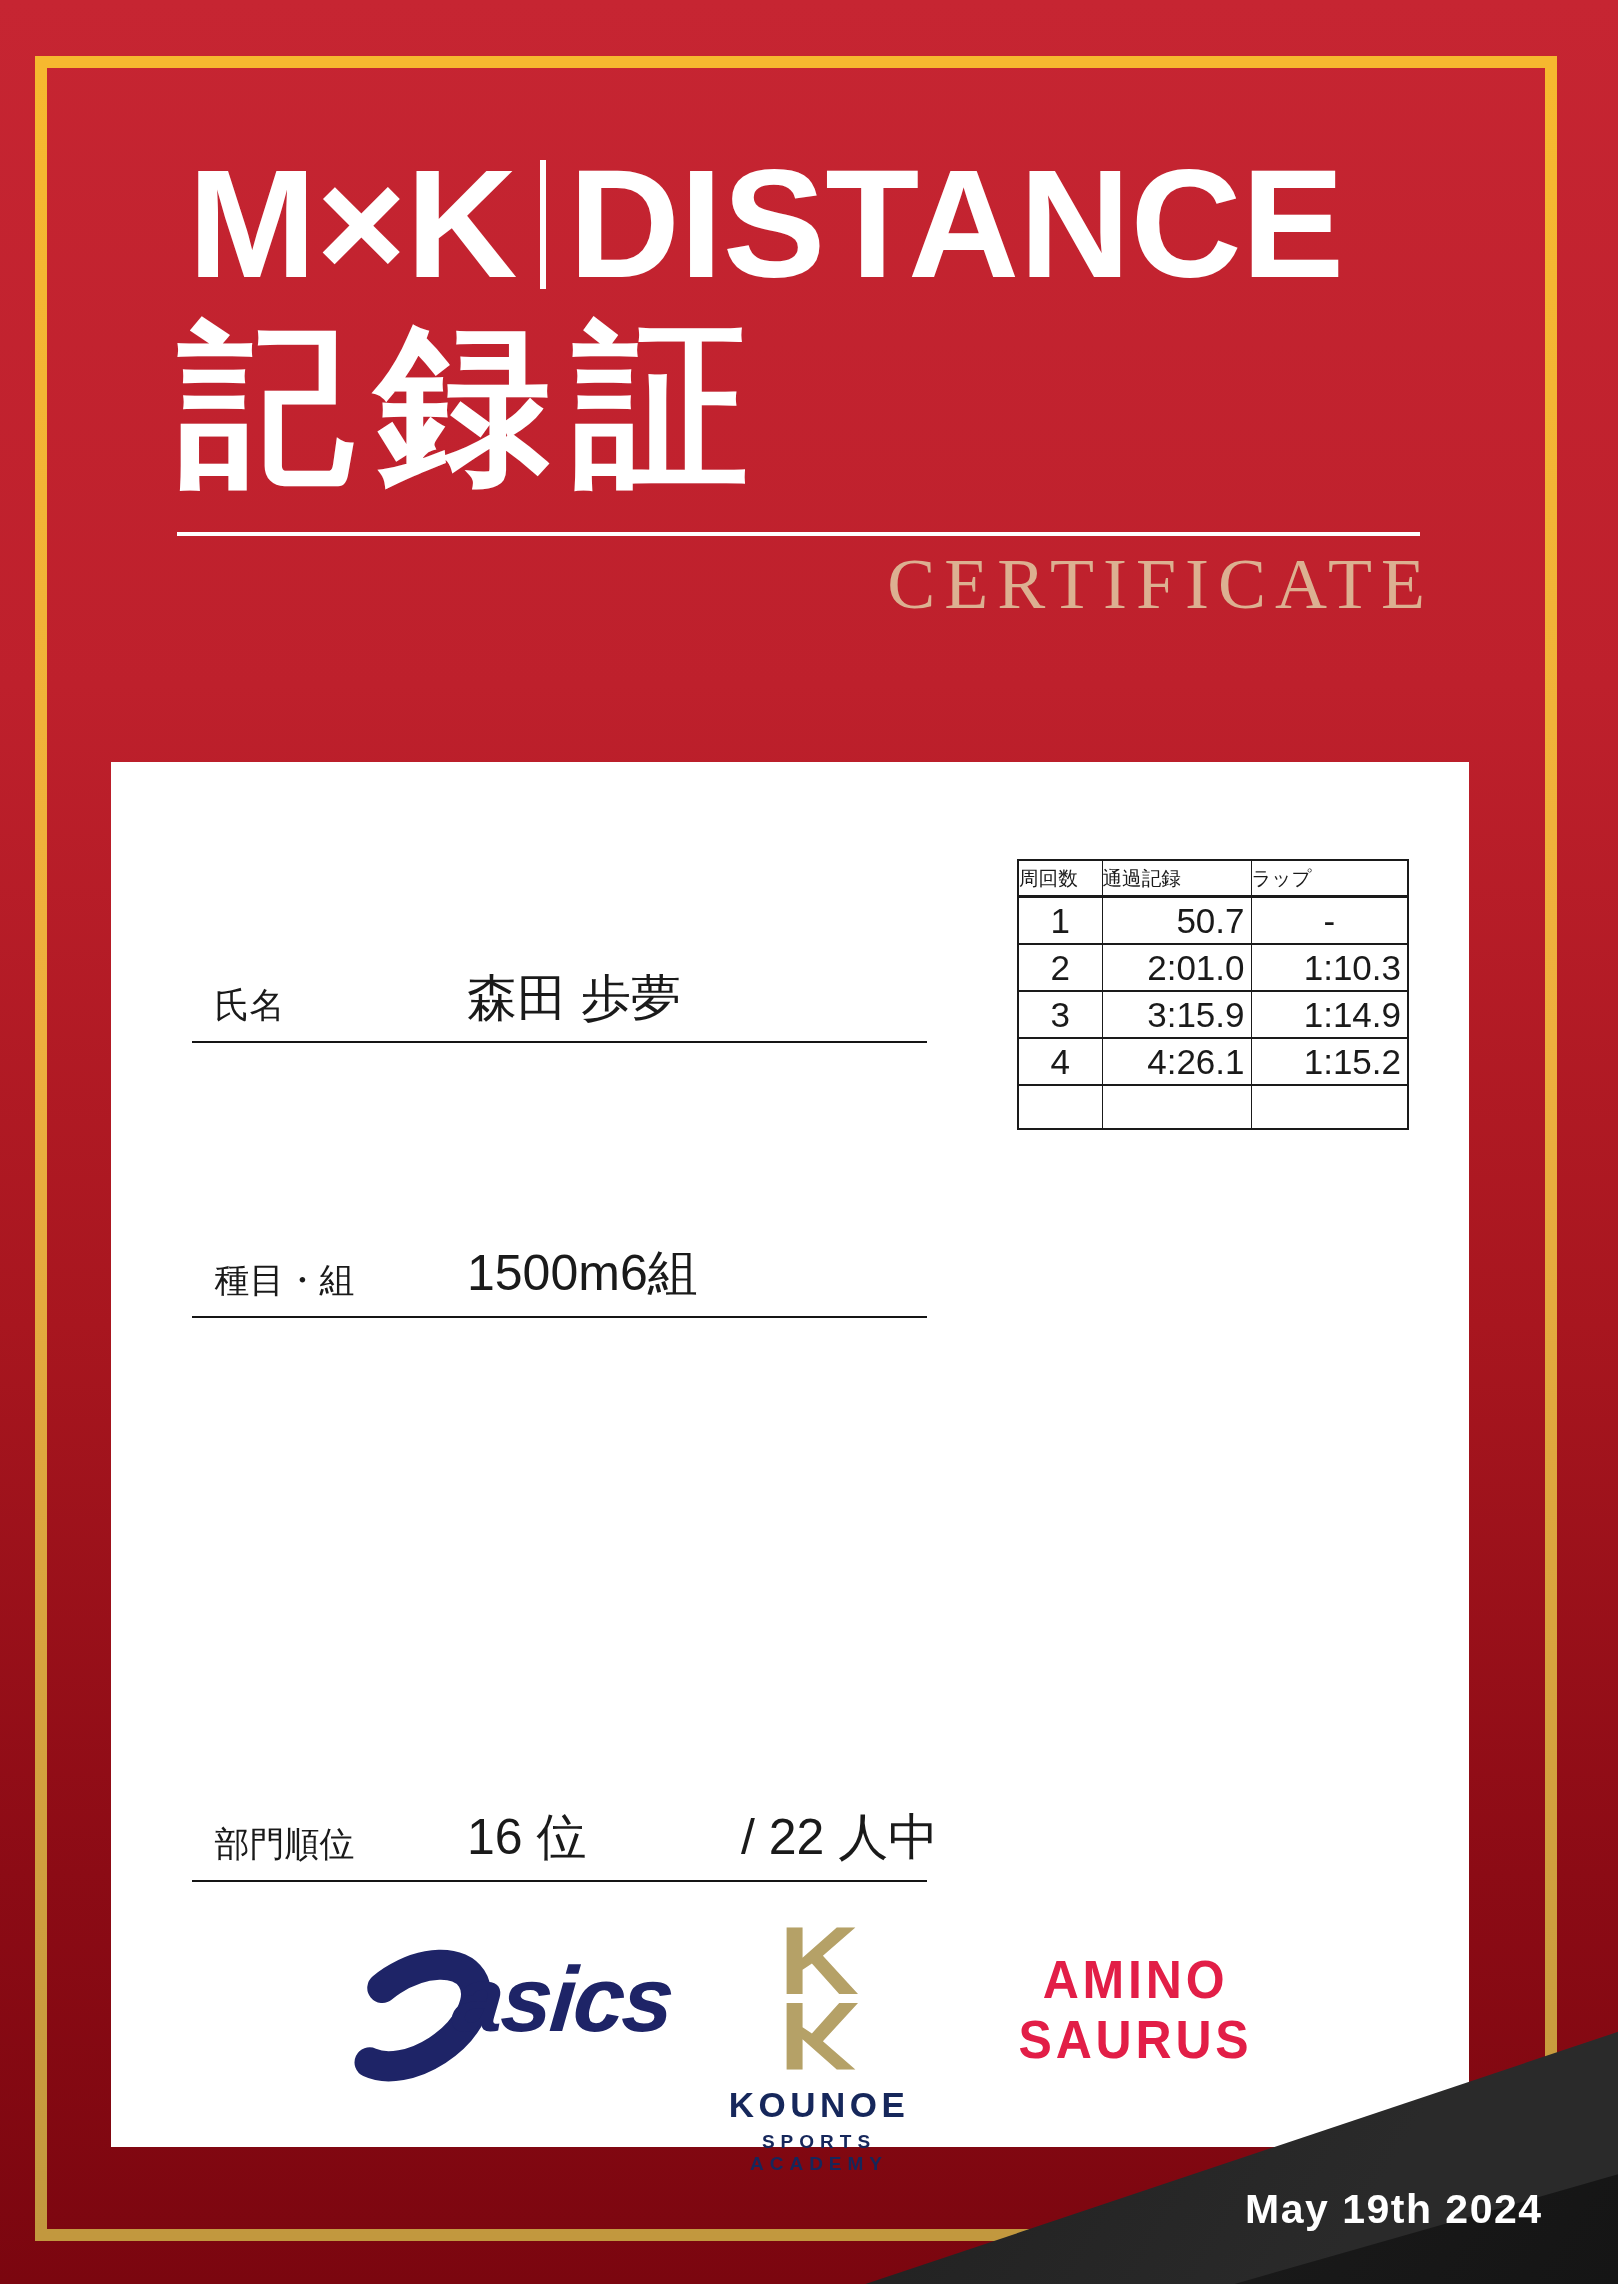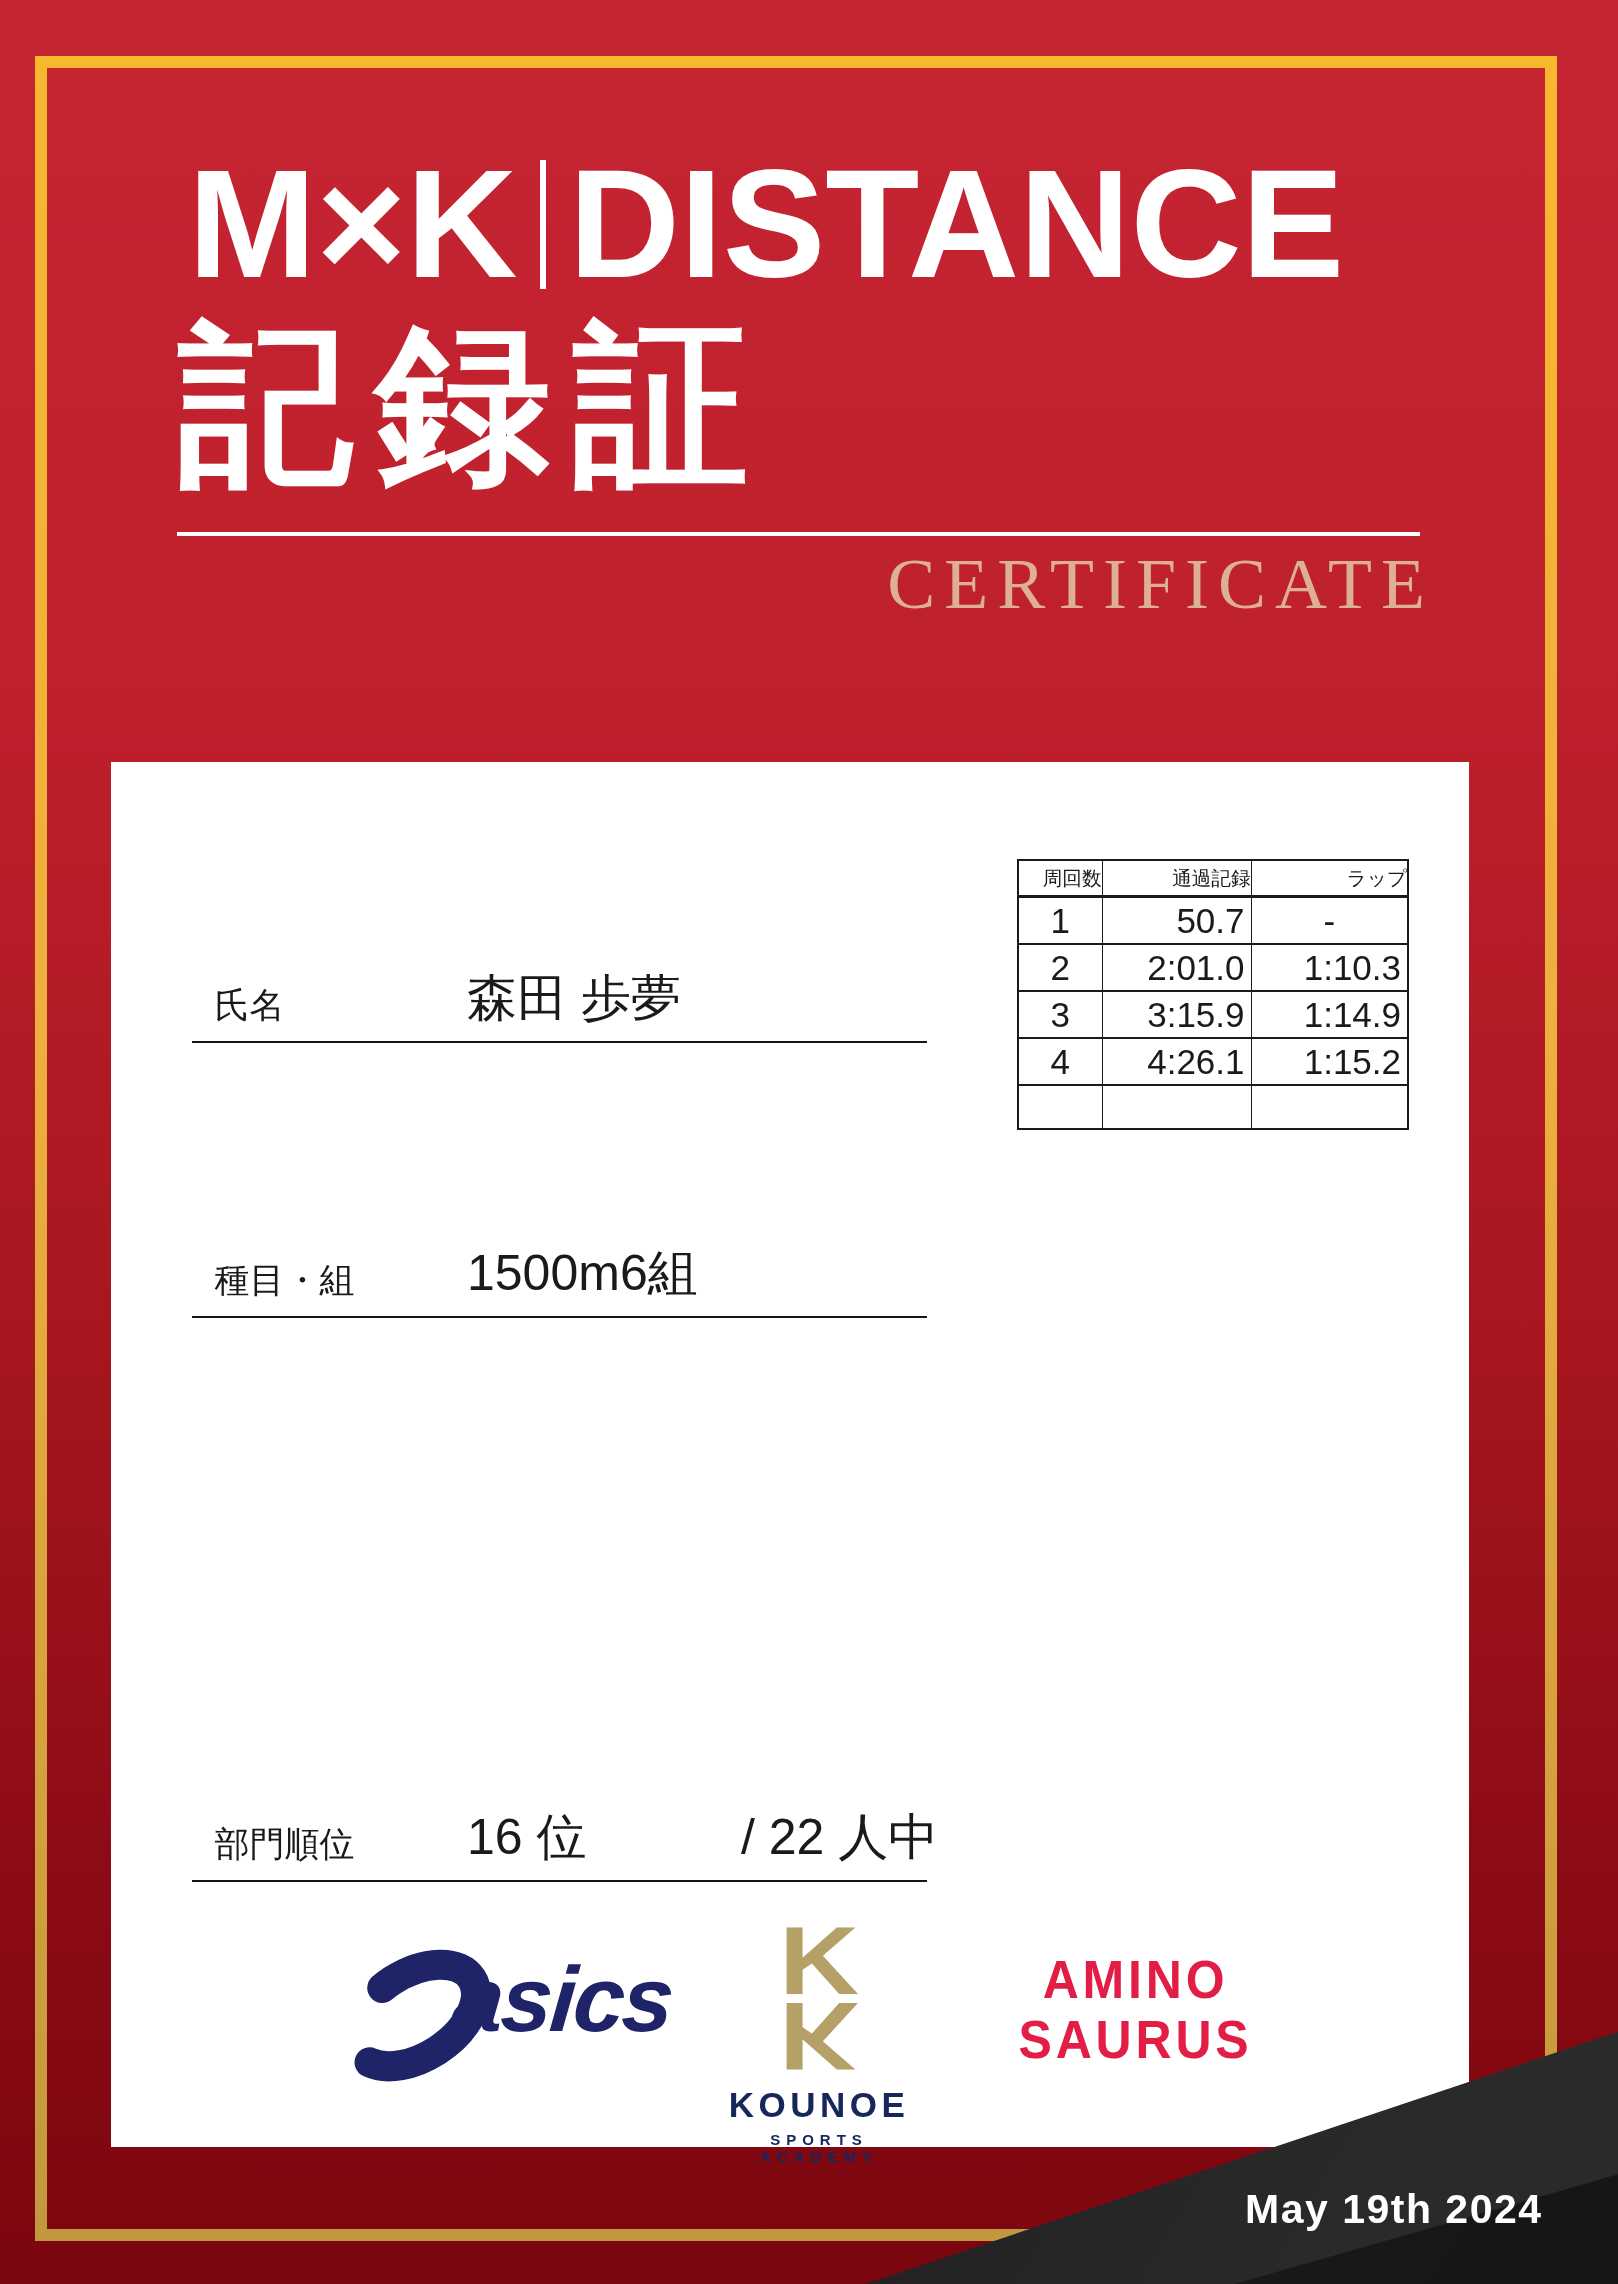--- a/index.html
+++ b/index.html
@@ -36,41 +36,41 @@
   .card { position:absolute; left:111px; top:762px; width:1358px; height:1385px; background:#FFFFFF; color:#1A1A1A; z-index:2; }
   .field-row { position:absolute; left:81px; width:735px; height:113px; border-bottom:2.3px solid #151515; }
   .row-0 { top:166px; } .row-1 { top:441px; } .row-2 { top:722px; } .row-3 { top:1005px; }
   .field-label { position:absolute; left:22.6px; bottom:12px; font-size:35px; white-space:nowrap; }
   .field-value { position:absolute; left:275px; bottom:9px; font-size:50px; white-space:nowrap; }
   .field-value-secondary { position:absolute; left:549px; bottom:9px; font-size:50px; white-space:nowrap; }
   
   .lap-table { position:absolute; left:906px; top:97px; border-collapse:collapse; table-layout:fixed; border:2.3px solid #1A1A1A; }
   .lap-table col.c0 { width:84px; } .lap-table col.c1 { width:149px; } .lap-table col.c2 { width:157px; }
   .lap-table th {
-    height:34px; font-size:19.6px; font-weight:normal; text-align:right;
+    height:34px; font-size:19.6px; font-weight:normal; text-align:left;
     border:1.5px solid #1A1A1A; border-bottom:3.8px solid #1A1A1A; padding:0;
   }
   .lap-table td {
     height:45px; font-size:35px; border:1.5px solid #1A1A1A; border-bottom:2.3px solid #1A1A1A; padding:0;
   }
   .lap-table tr.empty-row td { height:42px; }
   .cell-center { text-align:center; }
   .cell-num { text-align:right; padding-right:6px !important; }
   
   .asics-icon { position:absolute; left:217px; top:1178px; }
   .asics-text {
     position:absolute; left:342px; top:1191px; color:#1E2467;
     font-size:92px; font-weight:bold; font-style:italic; letter-spacing:-2.3px;
     transform:skewX(-5deg); line-height:1;
   }
   .kounoe { position:absolute; left:610px; top:1160px; width:196px; text-align:center; }
   .k-mark { display:block; font-size:96px; font-weight:bold; color:#B5A167; line-height:0.82; transform:scaleX(1.15); }
   .k-flip { transform:scaleX(1.15) scaleY(-1); margin-top:-4.5px; }
   .kounoe-name { margin-top:10.5px; font-size:35px; font-weight:bold; color:#16275B; letter-spacing:4.5px; }
-  .kounoe-sub { margin-top:6px; font-size:15px; font-weight:bold; color:#16275B; letter-spacing:6px; }
+  .kounoe-sub { margin-top:6px; font-size:19px; font-weight:bold; color:#16275B; letter-spacing:6px; }
   .amino { position:absolute; left:874px; top:1188px; width:301px; text-align:center; color:#E21E47; }
   .amino-line { font-size:50px; font-weight:900; letter-spacing:3.8px; line-height:60px; transform:scaleY(1.08); }
   
   .corner-dark {
     position:absolute; inset:0; z-index:5;
     clip-path:polygon(53.49% 100%, 100% 88.96%, 100% 100%);
     background:linear-gradient(120deg,#101010 35%,#2A2A2A 90%);
   }
   .corner-light {
     position:absolute; inset:0; z-index:6;

